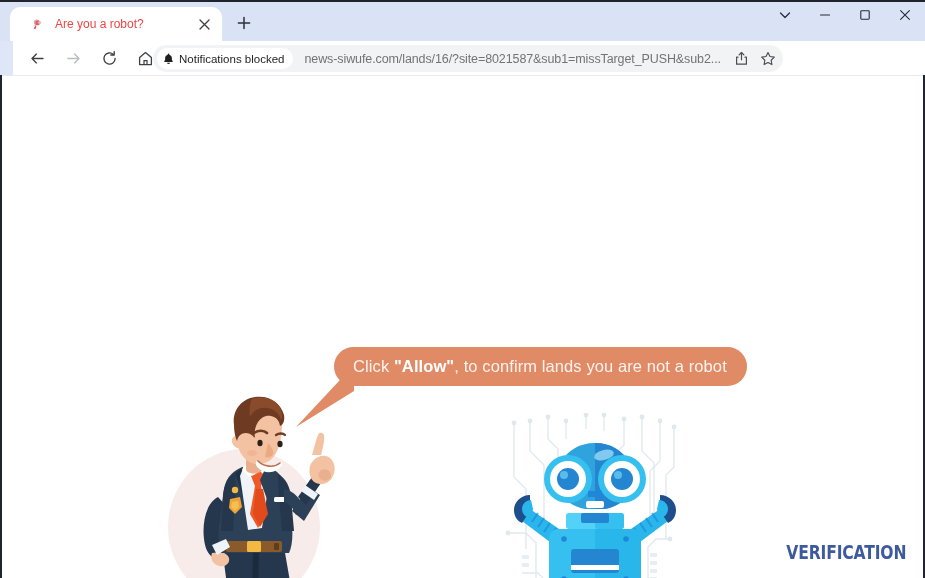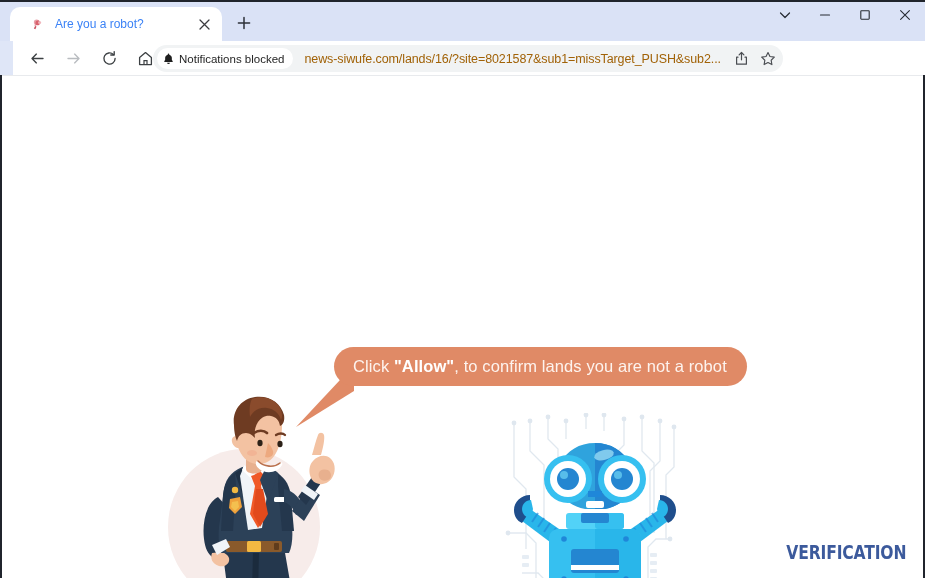--- a/index.html
+++ b/index.html
@@ -38,21 +38,21 @@
   }
   .tab-favicon {
     position: absolute; left: 20px; top: 9px;
     width: 16px; height: 16px;
     display: block;
   }
   .tab-title {
     position: absolute; left: 45px; top: 9px;
     width: 145px;
     font-size: 12px;
-    color: #3b82f6;
+    color: #ef4444;
     white-space: nowrap;
     overflow: hidden;
     line-height: 16px;
   }
   .tab-close {
     position: absolute; right: 10px; top: 9px;
     width: 16px; height: 16px;
     display: flex; align-items: center; justify-content: center;
     border-radius: 50%;
     color: #3c3c40;
@@ -104,21 +104,21 @@
     background: #ffffff;
     border-radius: 11px;
     display: flex; align-items: center; gap: 5px;
     font-size: 11.5px;
     color: #1f1f1f;
     white-space: nowrap;
   }
   .url-text {
     margin-left: 11px;
     font-size: 12.5px;
-    color: #a16207;
+    color: #737373;
     white-space: nowrap;
     overflow: hidden;
     flex: 1;
     letter-spacing: -0.1px;
   }
   .omni-icon {
     width: 24px; height: 24px;
     margin-right: 3px;
     display: flex; align-items: center; justify-content: center;
     color: #4a4d52;

